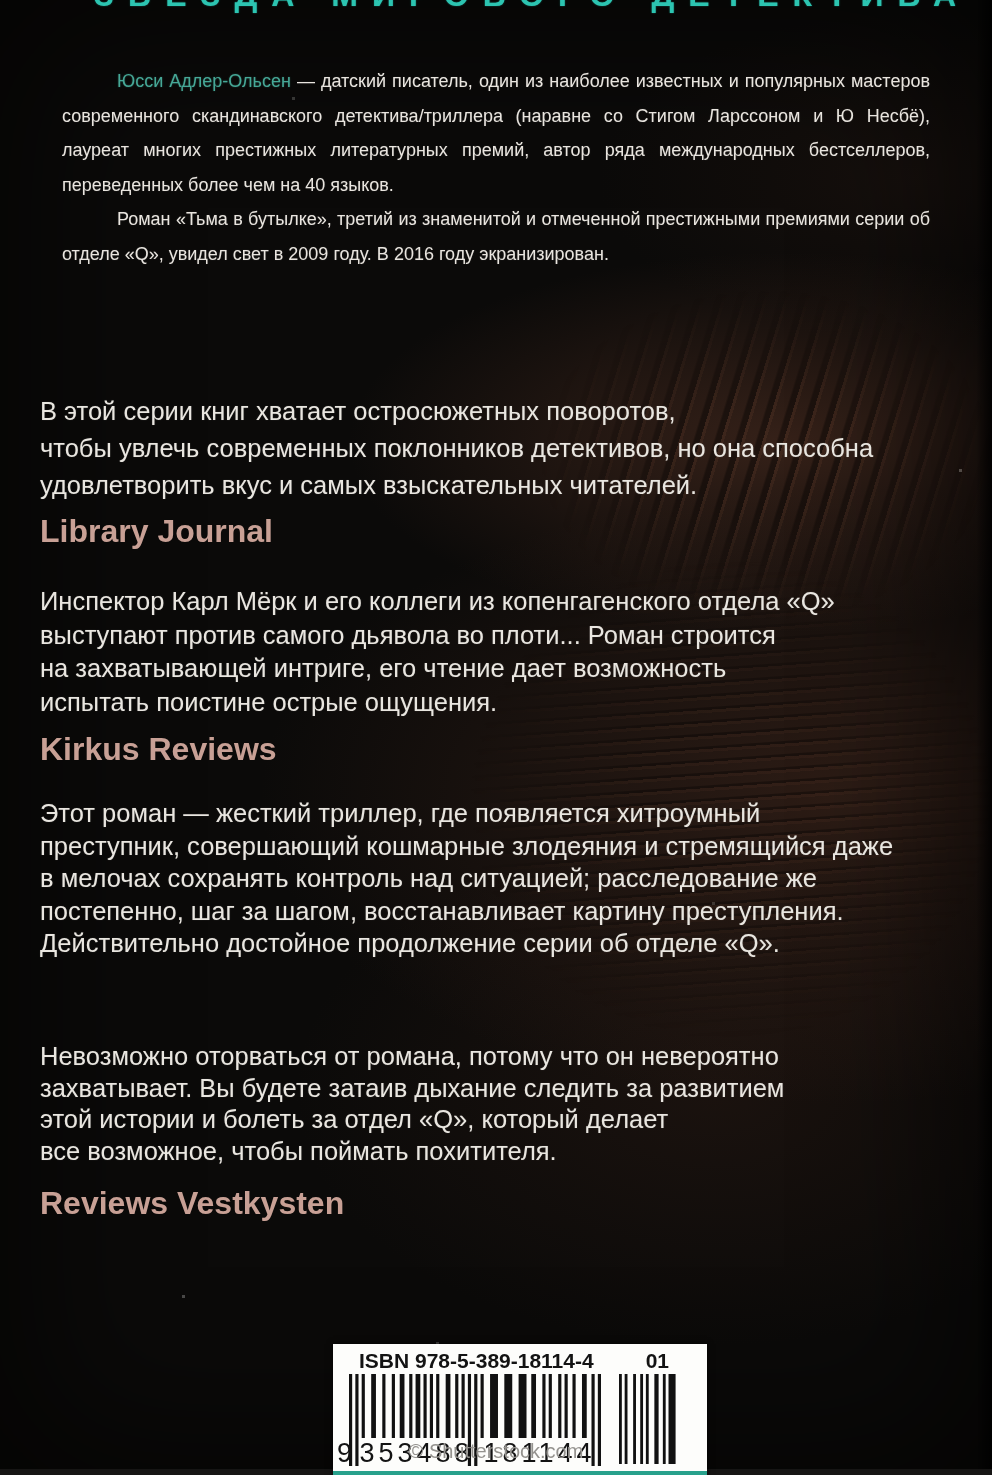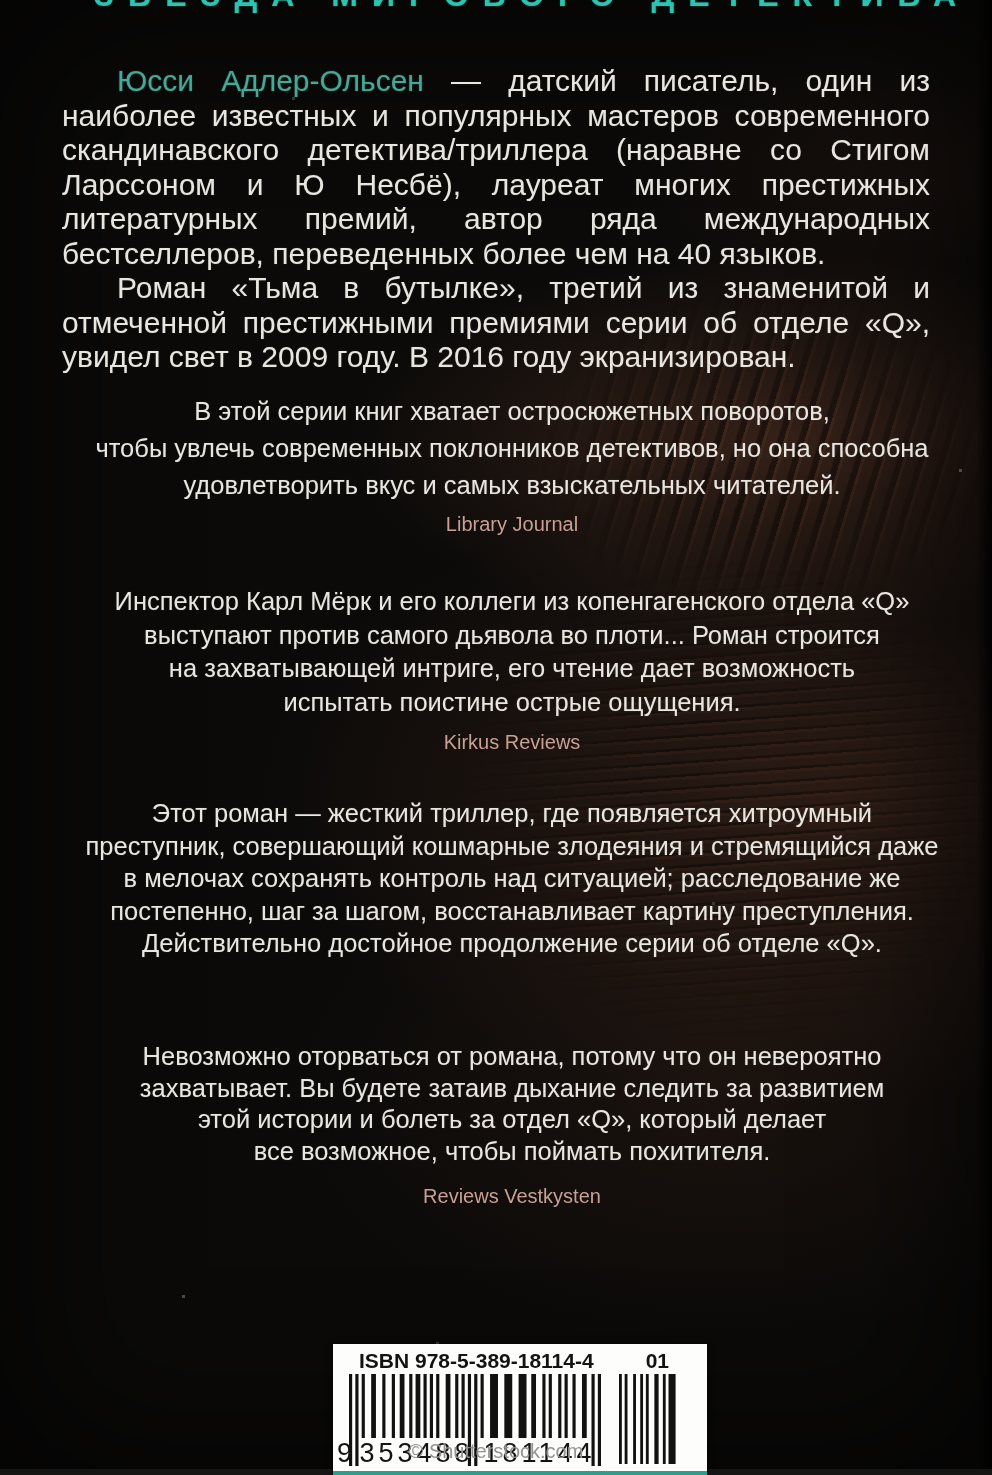--- a/index.html
+++ b/index.html
@@ -38,29 +38,29 @@
                960px 470px 0 1px rgba(220,215,205,.30),
                713px 903px 0 1px rgba(200,195,185,.22);}
   
   .series-strip{
     position:absolute;top:-21px;left:94px;white-space:nowrap;
     font-size:32px;font-weight:bold;letter-spacing:14px;line-height:33px;
     color:#2cc4b1;text-shadow:0 0 2px rgba(44,196,177,.45);
   }
   
   .about{position:absolute;left:62px;top:64px;width:868px;
-    font-size:30px;line-height:34.5px;color:#e9e5df;text-align:justify;
+    font-size:18px;line-height:34.5px;color:#e9e5df;text-align:justify;
     text-shadow:0 0 2px rgba(255,255,255,.12);}
   .about p{margin:0;text-indent:55px;}
   .about .author{color:#46a897;text-shadow:0 0 2px rgba(70,168,151,.4);}
   
-  .review{position:absolute;left:56px;width:912px;text-align:center;color:#e9e6e0;}
+  .review{position:absolute;left:40px;width:912px;color:#e9e6e0;}
   .review .quote{margin:0;white-space:pre-line;font-size:25.5px;
     text-shadow:0 0 2px rgba(255,255,255,.12);}
-  .review .source{margin:16px;font-size:20px;font-weight:normal;color:#c8a095;}
+  .review .source{margin:0;font-size:32px;font-weight:bold;color:#c8a095;}
   .r1{top:393px}.r1 .quote{line-height:37px}.r1 .source{margin-top:9px}
   .r2{top:585px}.r2 .quote{line-height:33.5px}.r2 .source{margin-top:12px}
   .r3{top:797px}.r3 .quote{line-height:32.5px}.r3 .source{margin-top:16px}
   .r4{top:1041px}.r4 .quote{line-height:31.5px}.r4 .source{margin-top:18px}
   
   .bc-box{position:absolute;left:333px;top:1344px;width:374px;background:#fdfdfb;
     padding:4px 12px 0;box-sizing:border-box;box-shadow:0 0 6px rgba(0,0,0,.6);}
   .bc-top{display:flex;justify-content:space-between;align-items:flex-end;
     padding:1px 26px 1px 14px;font-size:21px;font-weight:bold;color:#131313;}
   .bc-mid{display:flex;align-items:flex-start;padding-left:4px;height:94px;}

